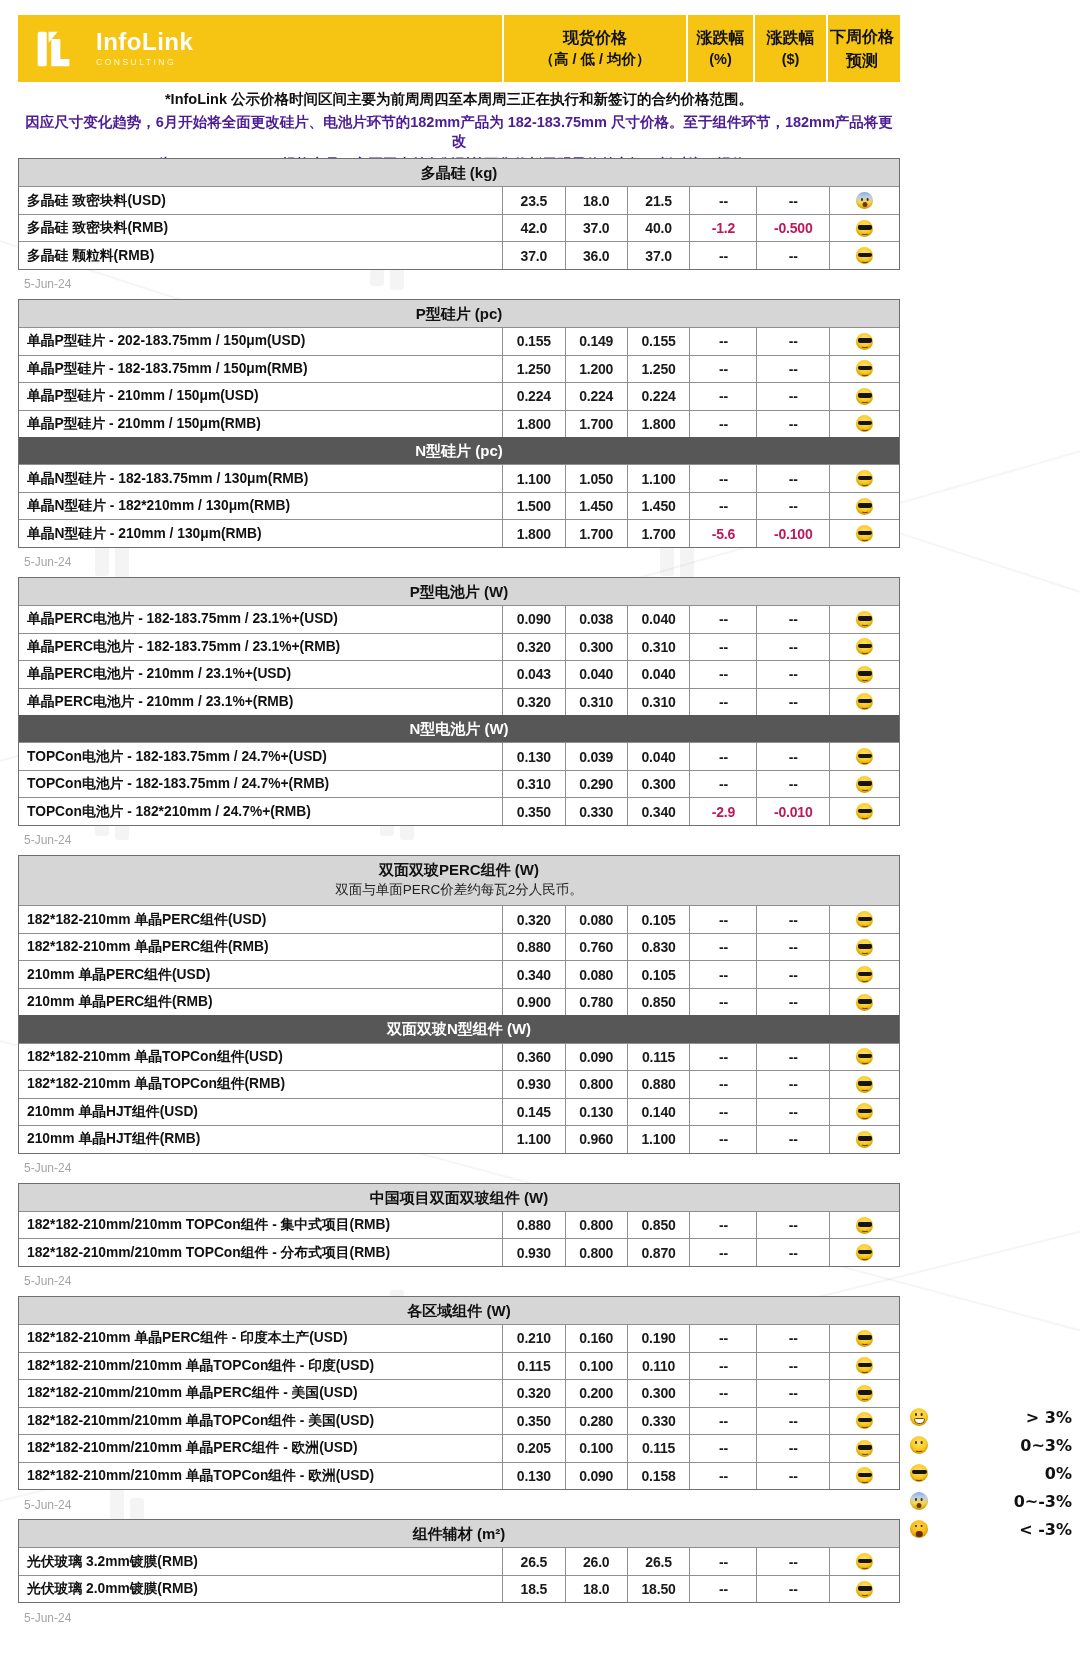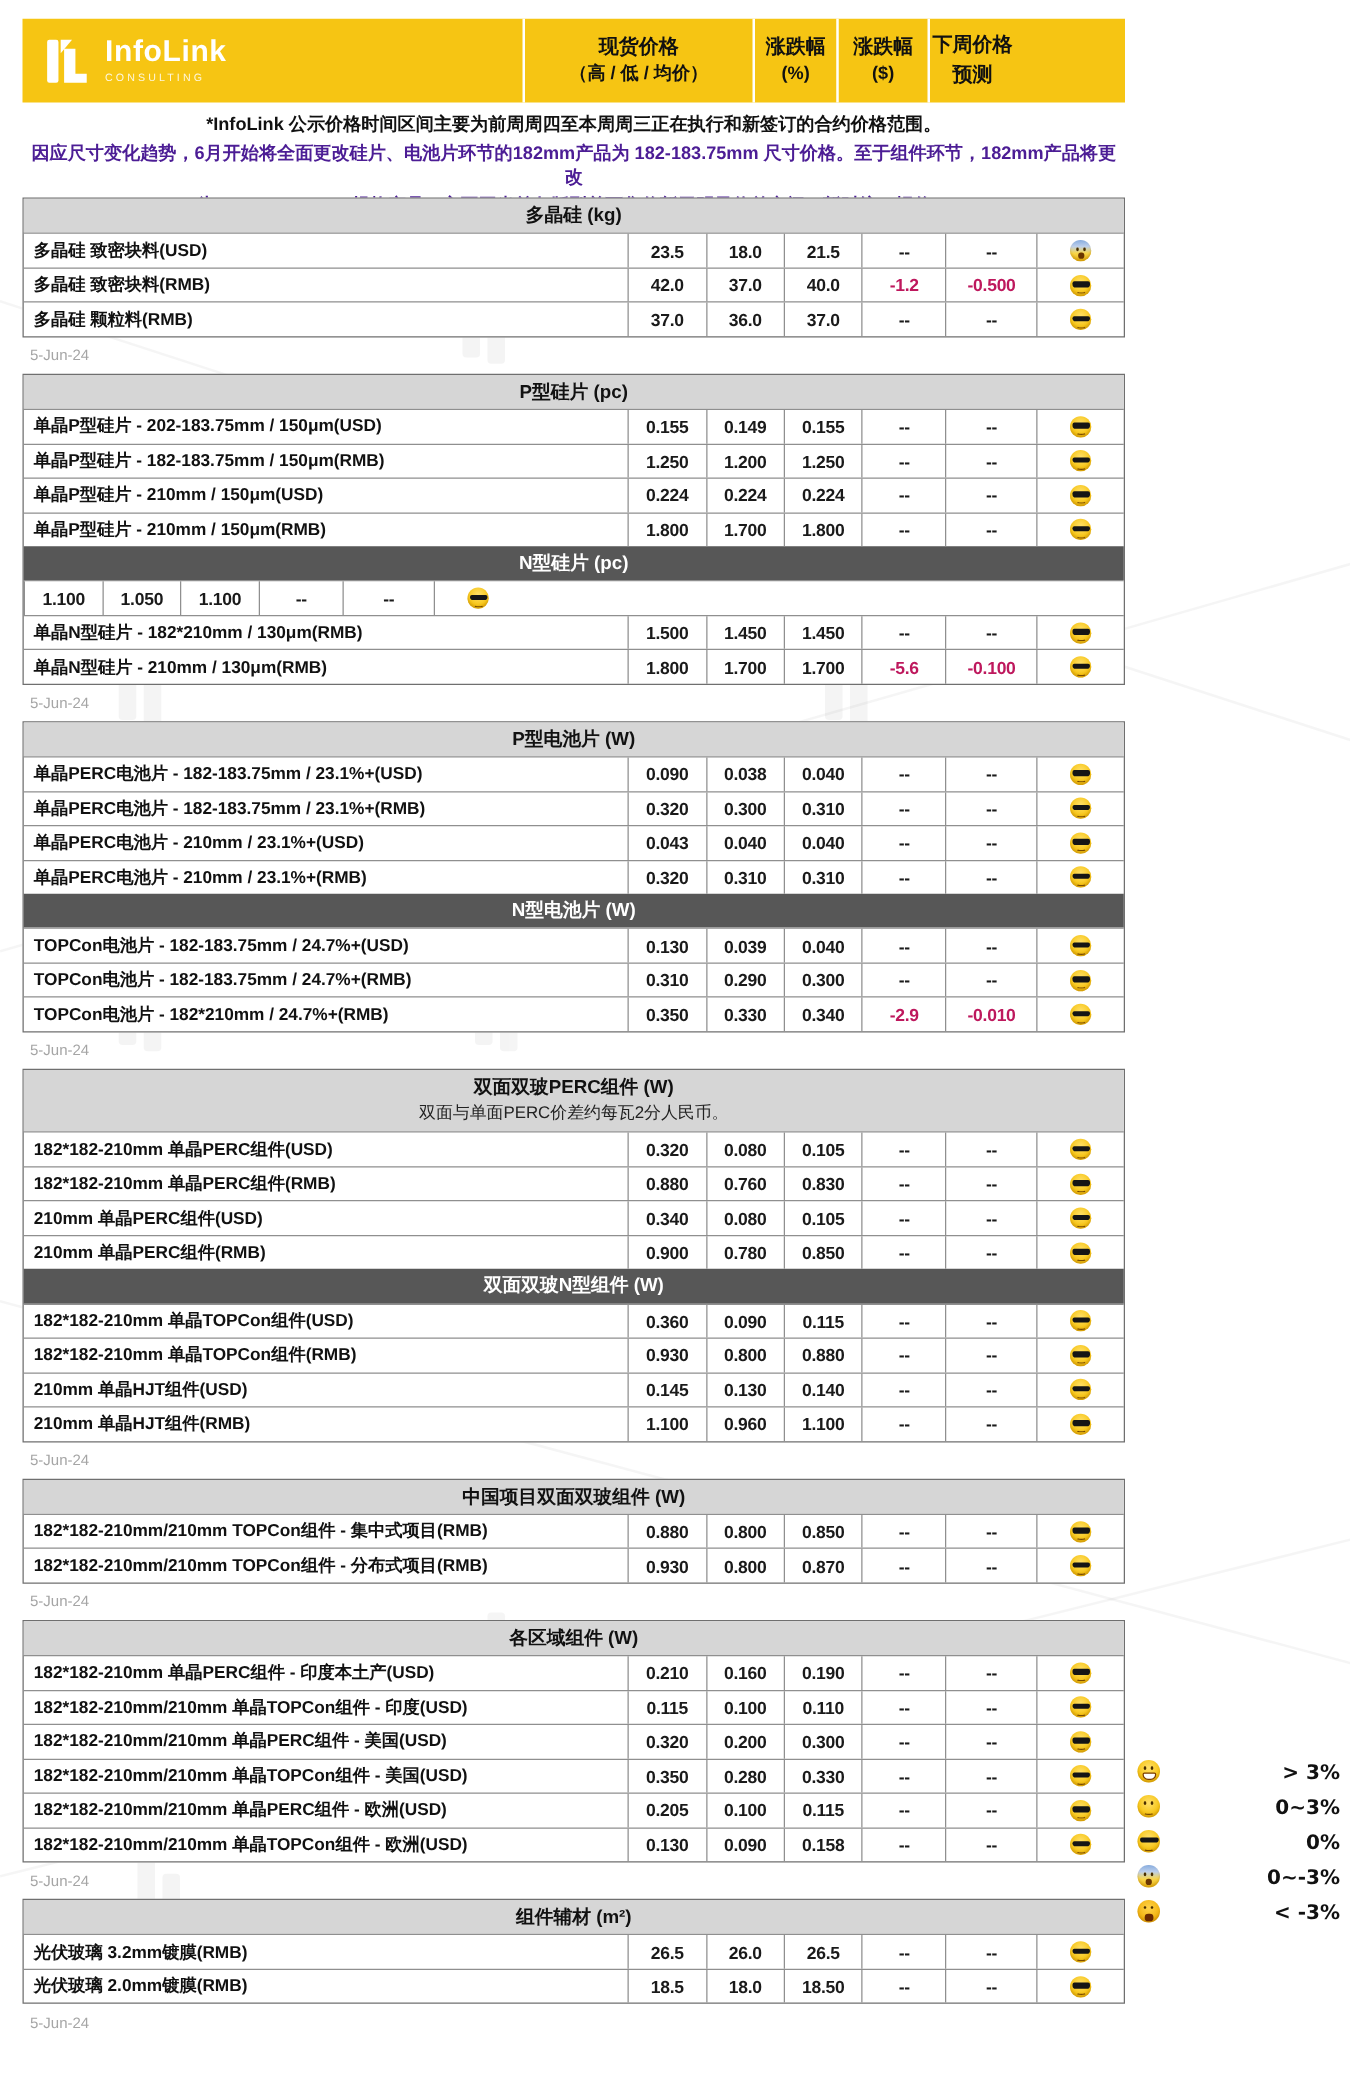--- a/index.html
+++ b/index.html
@@ -13,21 +13,21 @@
   .wm{position:absolute;pointer-events:none;}
   .wm-line{height:1.5px;background:#9a9a9a;opacity:.10;transform-origin:left center;}
   .wm-logo{opacity:.06;}
   .wm-logo .b1{display:inline-block;width:14px;height:56px;background:#555;border-radius:3px;}
   .wm-logo .b2{display:inline-block;width:14px;height:42px;background:#555;border-radius:3px;margin-left:6px;vertical-align:bottom;}
   
   .top-header{
     position:absolute;left:18px;top:15px;width:882px;height:67px;
     background:#F6C513;display:flex;align-items:stretch;
   }
-  .brand{width:400px;display:flex;align-items:center;padding-left:16px;box-sizing:border-box;}
+  .brand{width:484px;display:flex;align-items:center;padding-left:16px;box-sizing:border-box;gap:12px;}
   .brand-text{margin-left:10px;line-height:1;}
   .brand-name{color:#fff;font-weight:bold;font-size:24px;letter-spacing:.5px;}
   .brand-sub{color:rgba(255,255,255,.85);font-size:8.5px;letter-spacing:2.5px;margin-top:4px;}
   .hcol{display:flex;flex-direction:column;align-items:center;justify-content:center;
     border-left:2px solid #fff;box-sizing:border-box;color:#111;font-weight:bold;text-align:center;}
   .hcol .l1{font-size:16px;line-height:1.45;}
   .hcol .l2{font-size:14.5px;line-height:1.5;}
   .hcol.spot{width:184px;}
   .hcol.pct{width:67px;}
   .hcol.usd{width:73px;}
@@ -224,20 +224,21 @@
           <div class="cell num pct">--</div>
           <div class="cell num usd">--</div>
           <div class="cell emoji-cell">
             <span class="face cool"></span>
           </div>
         </div>
         <div class="sec-header dark">
           <div class="sec-title">N型硅片 (pc)</div>
         </div>
         <div class="row">
+          <div class="cell name">单晶N型硅片 - 182-183.75mm / 130μm(RMB)</div>
           <div class="cell num high">1.100</div>
           <div class="cell num low">1.050</div>
           <div class="cell num avg">1.100</div>
           <div class="cell num pct">--</div>
           <div class="cell num usd">--</div>
           <div class="cell emoji-cell">
             <span class="face cool"></span>
           </div>
         </div>
         <div class="row">

